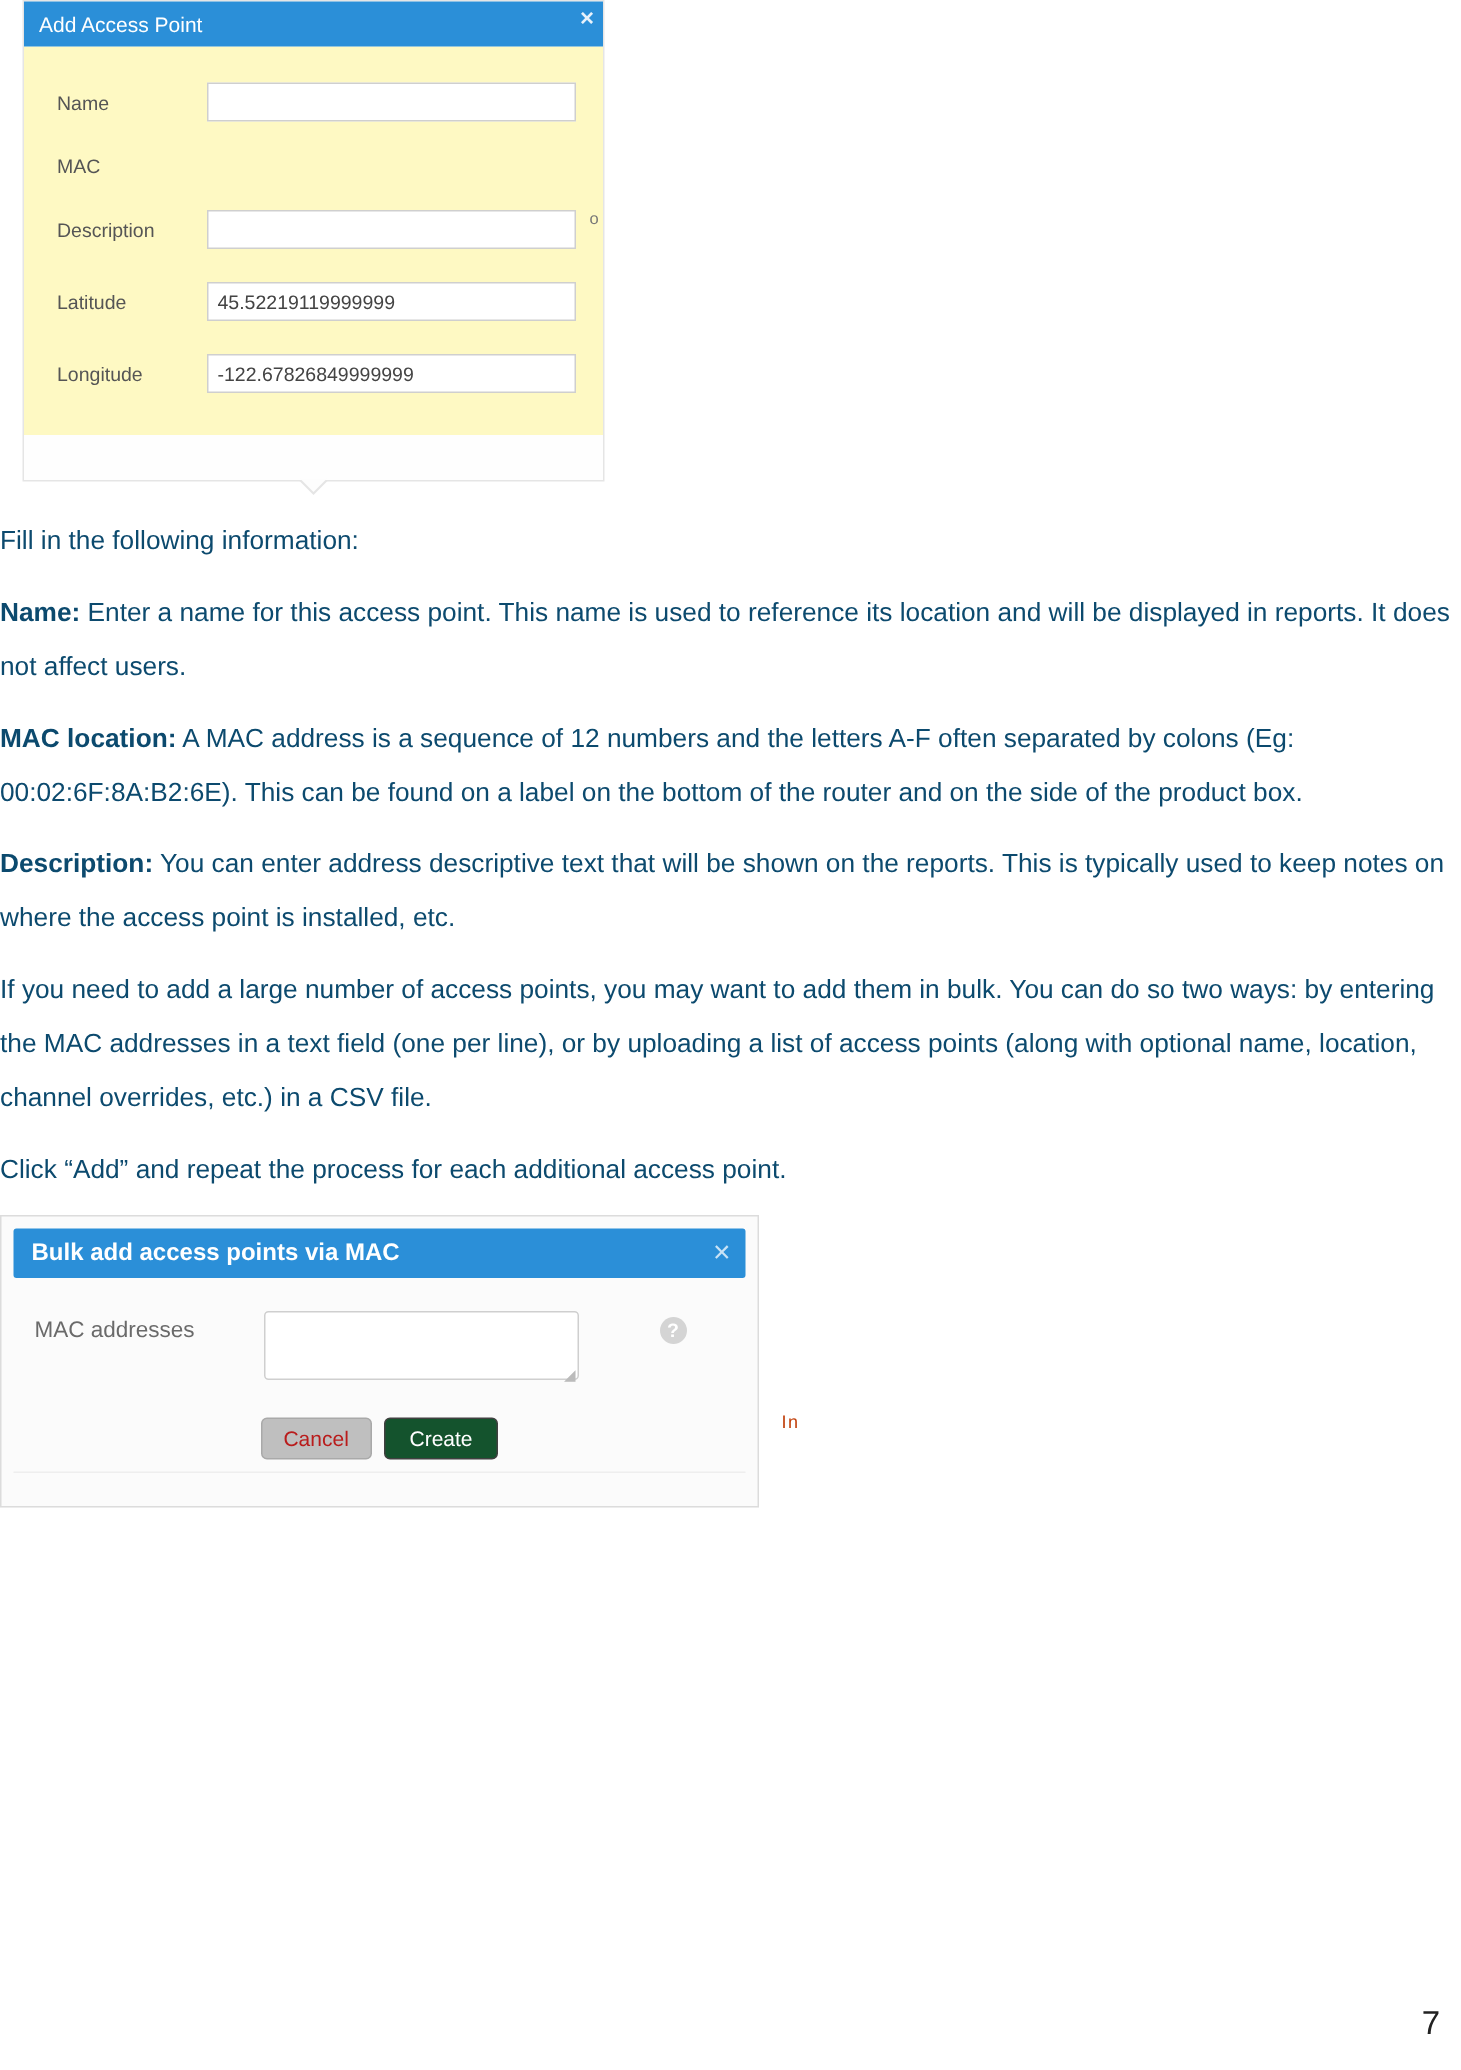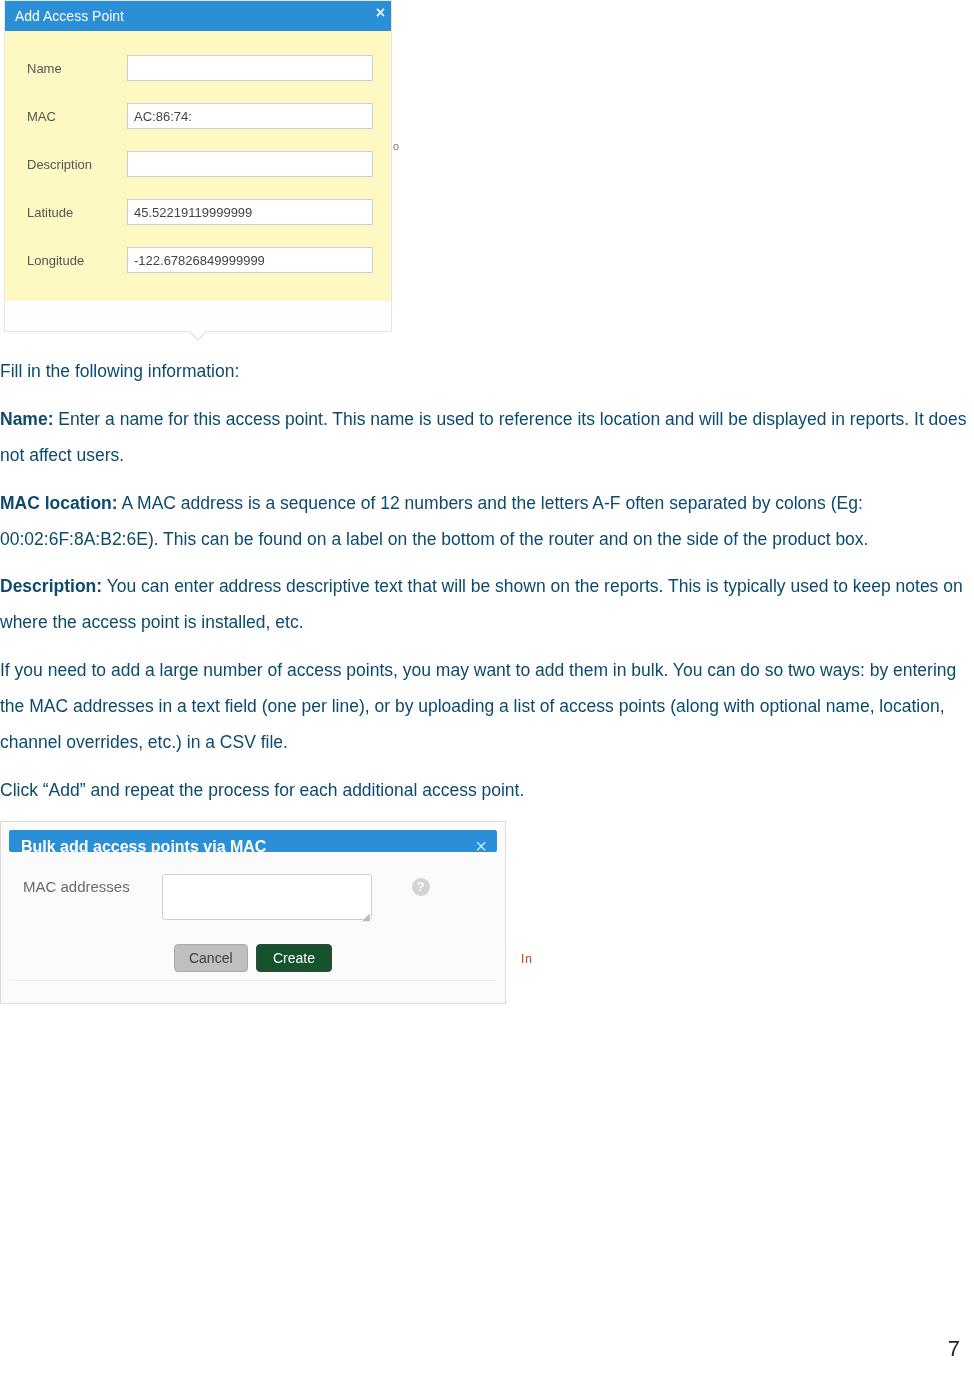--- a/index.html
+++ b/index.html
@@ -14,21 +14,21 @@
     width: 974px;
     min-height: 1380px;
     position: relative;
     box-sizing: border-box;
     padding: 0 0 40px 0;
   }
 
   
   .panel1-wrap {
     width: 388px;
-    margin-left: 4px;
+    margin-left: 15px;
     position: relative;
     background: #fefefe;
     border: 1px solid #e5e5e5;
     box-sizing: border-box;
     padding-bottom: 30px;
   }
   .panel1-titlebar {
     height: 30px;
     background: #2b8fd8;
     color: #fff;
@@ -137,21 +137,21 @@
   .panel2-wrap {
     width: 506px;
     margin-top: 10px;
     border: 1px solid #dcdcdc;
     background: #fbfbfb;
     box-sizing: border-box;
     padding-bottom: 12px;
     position: relative;
   }
   .panel2-bar {
-    height: 22px;
+    height: 33px;
     background: #2b8fd8;
     color: #fff;
     font-size: 16px;
     font-weight: 700;
     line-height: 34px;
     padding: 0 12px;
     position: relative;
     margin: 8px 8px 0 8px;
     border-radius: 2px;
   }
@@ -162,21 +162,21 @@
     font-size: 20px;
     line-height: 32px;
     color: #c9e3f6;
     cursor: pointer;
     font-weight: normal;
   }
   .panel2-body {
     padding: 22px 14px 6px 22px;
     display: flex;
     align-items: flex-start;
-    gap: 32px;
+    gap: 46px;
   }
   .panel2-label {
     font-size: 15px;
     color: #6a6a6a;
     padding-top: 4px;
   }
   .panel2-inputwrap {
     position: relative;
   }
   .panel2-input {
@@ -212,21 +212,21 @@
     margin-left: 8px;
     margin-top: 4px;
     font-weight: 700;
   }
   .panel2-actions {
     text-align: center;
     margin-top: 14px;
   }
   .btn-cancel {
     background: #bfbfbf;
-    color: #404040;
+    color: #b91c1c;
     border: 1px solid #a9a9a9;
     border-radius: 4px;
     font-size: 14px;
     padding: 5px 14px;
     cursor: pointer;
     margin-right: 4px;
   }
   .btn-create {
     background: #14532d;
     color: #fff;
@@ -274,21 +274,20 @@
     </div>
     <div class="panel1-body">
 
       <div class="form-row">
         <div class="form-label">Name</div>
         <input class="form-input" value="" style="">
       </div>
 
       <div class="form-row">
         <div class="form-label">MAC</div>
-        <input class="form-input" value="AC:86:74:" style="">
       </div>
 
       <div class="form-row">
         <div class="form-label">Description</div>
         <input class="form-input" value="" style="">
       </div>
 
       <div class="form-row">
         <div class="form-label">Latitude</div>
         <input class="form-input" value="45.52219119999999" style="">

